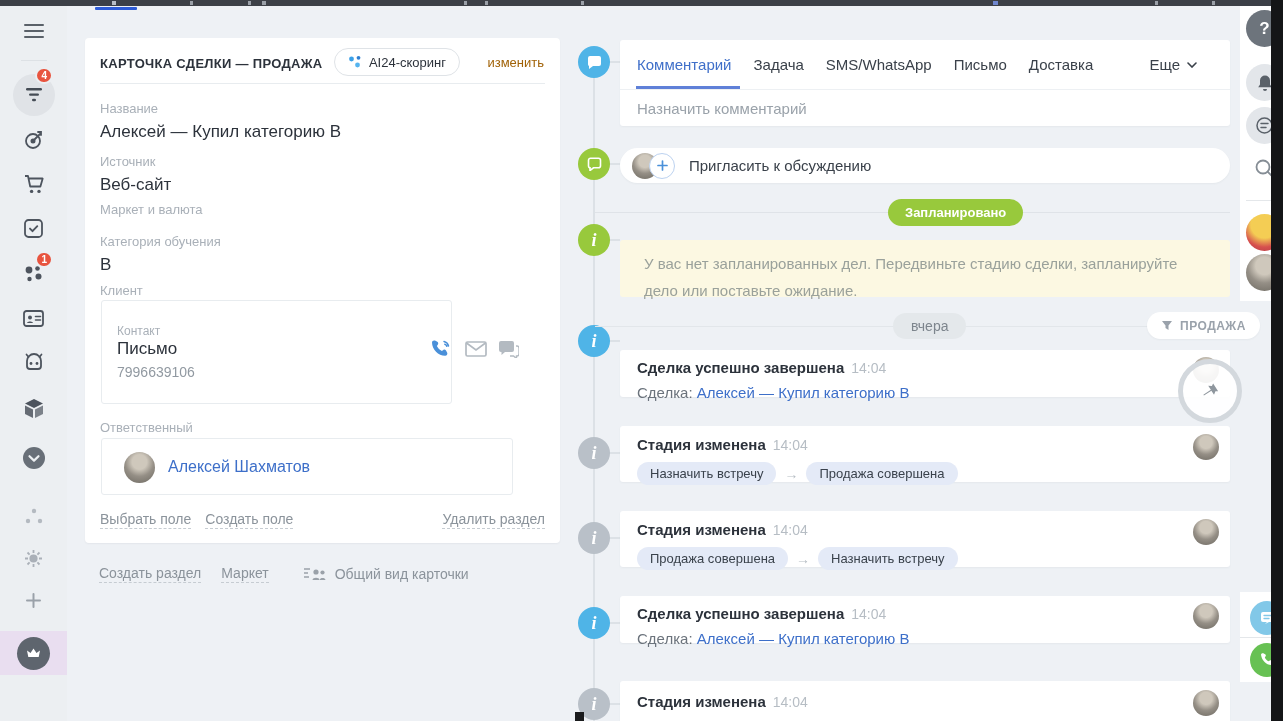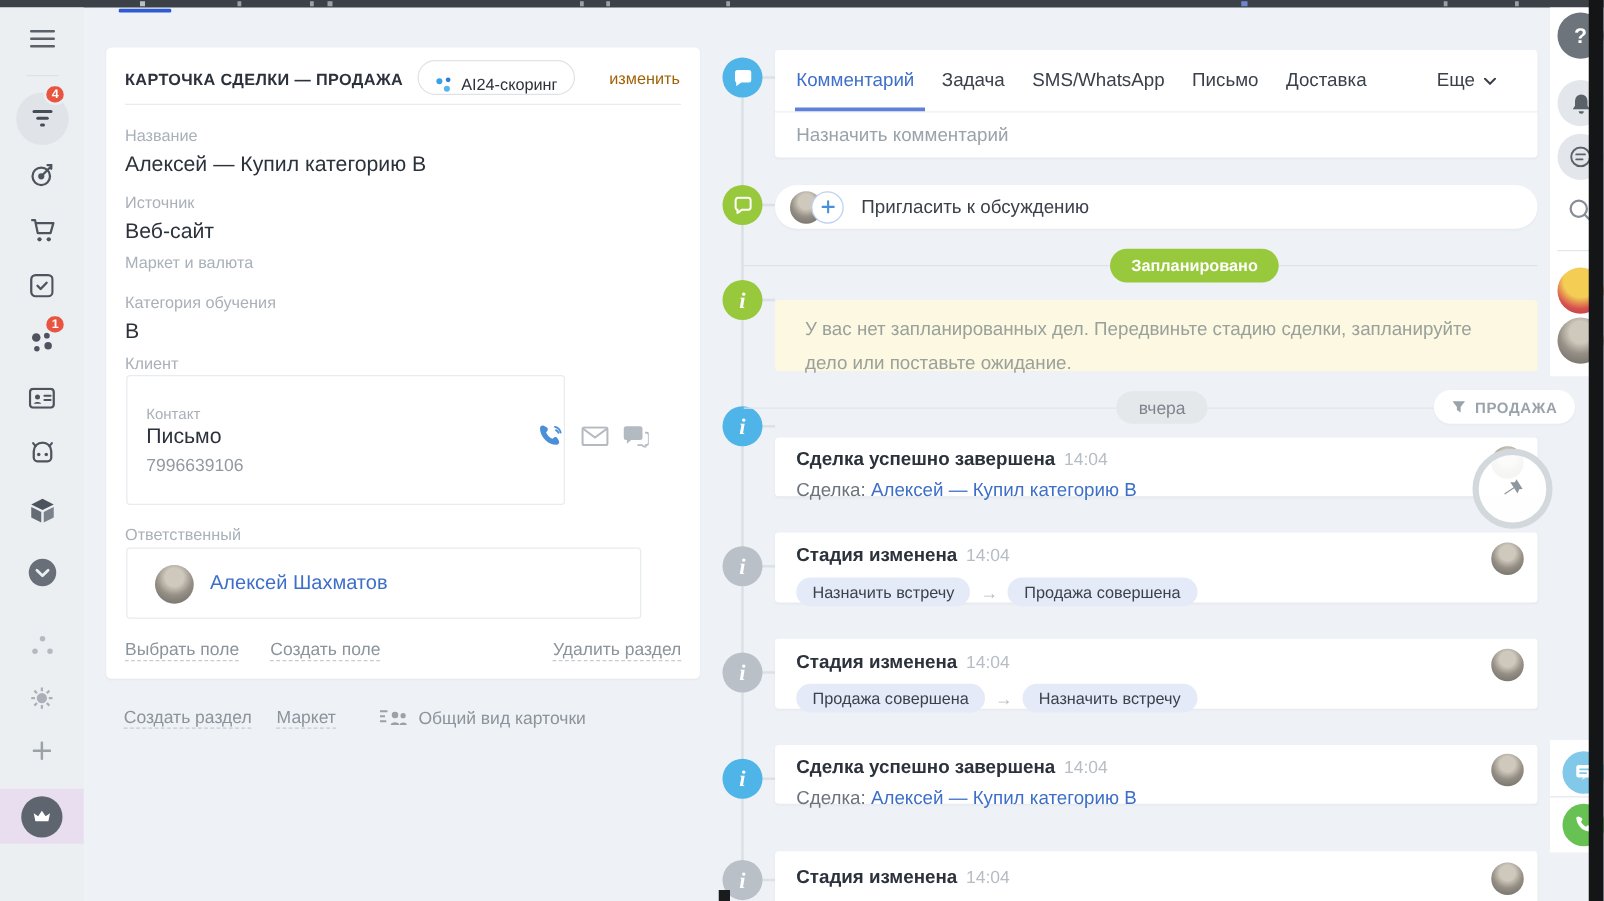--- a/index.html
+++ b/index.html
@@ -163,21 +163,21 @@
       <svg width="15" height="12" viewBox="0 0 15 12">
           <path d="M1 3.5 L4.5 6 7.5 1.5 10.5 6 14 3.5 12.7 10 H2.3z" fill="#fff"></path>
         </svg>
     </div>
   </div>
 </div>
 
 <div class="abs card" style="left:85px;top:38px;width:475px;height:505px;">
   <div class="abs" style="left:15px;top:18px;font-size:13px;font-weight:bold;letter-spacing:.3px;color:#2c323b;">КАРТОЧКА СДЕЛКИ — ПРОДАЖА</div>
 
-  <div class="abs" style="right:100px;top:10px;height:28px;border:1px solid #dfe3e7;border-radius:14px;display:flex;align-items:flex-end;padding:0 13px;gap:7px;background:#fff;cursor:pointer;">
+  <div class="abs" style="right:100px;top:10px;height:28px;border:1px solid #dfe3e7;border-radius:14px;display:flex;align-items:center;padding:0 13px;gap:7px;background:#fff;cursor:pointer;">
     <svg width="14" height="14" viewBox="0 0 14 14">
         <g fill="#3aa0e8">
           <circle cx="3.5" cy="4" r="2.4"></circle>
           <circle cx="10.5" cy="2.8" r="1.9" fill="#2f7fd1"></circle>
           <circle cx="9.5" cy="10" r="2.4" fill="#56b4ef"></circle>
         </g>
       </svg>
     <span style="font-size:13px;color:#2c323b;">AI24-скоринг</span>
   </div>
   <div class="abs" style="right:16px;top:17px;font-size:13px;color:#a16207;cursor:pointer;">изменить</div>
@@ -225,21 +225,21 @@
         </svg>
     </div>
   </div>
 
   <div class="abs label" style="left:15px;top:382px;">Ответственный</div>
   <div class="abs" style="left:16px;top:400px;width:412px;height:57px;border:1px solid #e8ecef;border-radius:3px;background:#fff;">
     <div class="avatar-man" style="position:absolute;left:22px;top:13px;width:31px;height:31px;"></div>
     <a style="position:absolute;left:66px;top:19px;font-size:16px;color:#3d6fc9;text-decoration:none;cursor:pointer;">Алексей Шахматов</a>
   </div>
 
-  <div class="abs" style="left:15px;top:473px;width:445px;display:flex;gap:25px;align-items:baseline;">
+  <div class="abs" style="left:15px;top:473px;width:445px;display:flex;gap:14px;align-items:baseline;">
     <span class="dashed">Выбрать поле</span>
     <span class="dashed">Создать поле</span>
     <span class="dashed" style="margin-left:auto;">Удалить раздел</span>
   </div>
 </div>
 
 <div class="abs" style="left:99px;top:565px;display:flex;align-items:center;gap:20px;">
   <span class="dashed">Создать раздел</span>
   <span class="dashed">Маркет</span>
   <span style="display:flex;align-items:center;gap:8px;margin-left:14px;cursor:pointer;">

